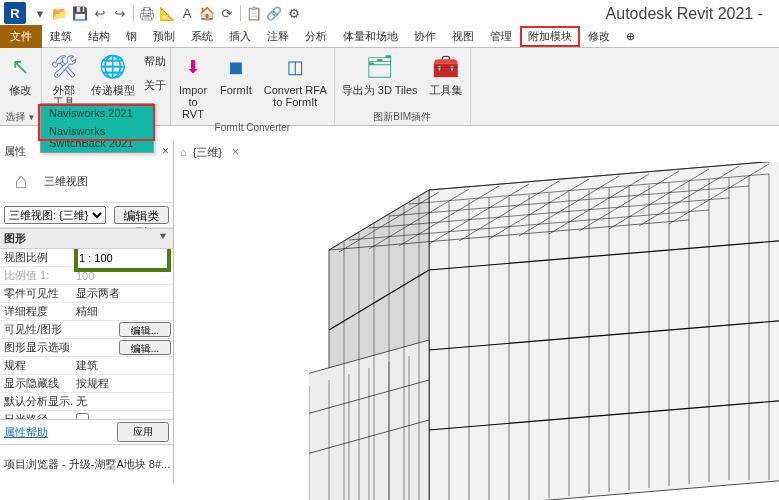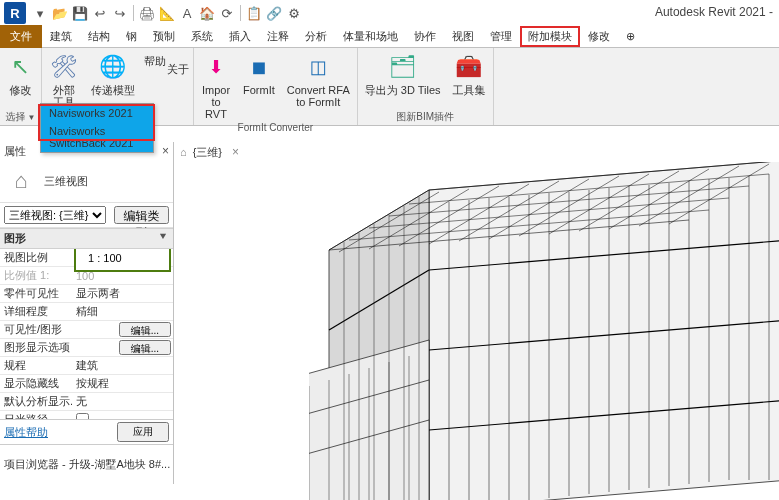--- a/index.html
+++ b/index.html
@@ -3,60 +3,60 @@
 <meta charset="utf-8">
 <style>
   * { margin: 0; padding: 0; box-sizing: border-box; font-family: "Microsoft YaHei", "Segoe UI", Arial, sans-serif; }
   body { width: 779px; height: 500px; background: #fff; overflow: hidden; position: relative; font-size: 11px; color: #333; }
   
   
   .qat { height: 26px; display: flex; align-items: center; padding: 0 4px; }
   .qat .logo { width: 22px; height: 22px; background: #0e4f9e; color: #fff; display: flex; align-items: center; justify-content: center; font-weight: bold; font-size: 13px; border-radius: 2px; margin-right: 4px; }
   .qat-item { width: 20px; height: 20px; display: flex; align-items: center; justify-content: center; color: #555; font-size: 13px; cursor: default; }
   .qat-sep { width: 1px; height: 16px; background: #c0c0c0; margin: 0 3px; }
-  .app-title-right { position: absolute; top: 5px; right: 6px; color: #444; font-size: 12px; }
+  .app-title-right { position: absolute; top: 5px; right: 16px; color: #444; font-size: 16px; }
   
   
   .tabbar { height: 22px; display: flex; align-items: center; border-bottom: 1px solid #c0c0c0; padding-left: 0; }
   .tab { padding: 3px 8px; color: #333; cursor: default; position: relative; }
   .tab.file { background: #a16207; color: #fff; padding: 4px 10px; }
   .tab.highlighted { border: 2px solid #e12a2a; padding: 1px 6px; }
   
   
   .ribbon { height: 78px; background: #f1f1f1; display: flex; border-bottom: 1px solid #c0c0c0; position: relative; }
   .panel { border-right: 1px solid #d0d0d0; padding: 2px 4px 0 4px; display: flex; flex-direction: column; align-items: center; justify-content: space-between; }
   .panel-body { display: flex; gap: 6px; align-items: flex-start; }
   .big-btn { display: flex; flex-direction: column; align-items: center; width: auto; padding: 2px 3px; cursor: default; }
   .big-btn .ico { width: 30px; height: 30px; display: flex; align-items: center; justify-content: center; font-size: 22px; color: #4a6; }
   .big-btn .lbl { font-size: 11px; text-align: center; line-height: 12px; margin-top: 2px; color: #333; }
   .panel-title { font-size: 10px; color: #555; padding-bottom: 1px; }
   .drop-arrow { font-size: 8px; color: #555; margin-left: 2px; }
   
   
-  .dropdown { position: absolute; top: 126px; left: 40px; background: #0ea5e9; border: 1px solid #999; box-shadow: 2px 2px 4px rgba(0,0,0,.2); z-index: 100; width: 114px; }
+  .dropdown { position: absolute; top: 126px; left: 40px; background: #14b8a6; border: 1px solid #999; box-shadow: 2px 2px 4px rgba(0,0,0,.2); z-index: 100; width: 114px; }
   .dropdown-item { padding: 3px 8px; font-size: 11px; cursor: default; }
   .red-box-dropdown { position: absolute; top: 104px; left: 38px; width: 117px; height: 37px; border: 2px solid #e12a2a; z-index: 101; pointer-events: none; }
   
   
   .left-pane { position: absolute; left: 0; top: 142px; width: 174px; bottom: 16px; border-right: 1px solid #c0c0c0; background: #fff; display: flex; flex-direction: column; }
   .pane-header { height: 18px; display: flex; align-items: center; padding: 0 4px; font-size: 11px; color: #333; position: relative; }
   .pane-header .close-x { position: absolute; right: 4px; font-size: 12px; color: #555; cursor: default; }
   .type-sel { display: flex; align-items: center; padding: 6px 4px; gap: 6px; border-bottom: 1px solid #e0e0e0; }
   .type-ico { width: 34px; height: 30px; display: flex; align-items: center; justify-content: center; font-size: 22px; color: #888; }
   .type-combo-row { display: flex; align-items: flex-end; padding: 3px 4px; gap: 8px; border-bottom: 1px solid #e0e0e0; }
   .type-combo-row select { flex: 1; font-size: 11px; height: 18px; }
   .type-combo-row button { font-size: 12px; height: 18px; padding: 0 6px; }
   .prop-grid { flex: 1; overflow: hidden; }
   .prop-section { background: #ececec; padding: 2px 4px; font-size: 11px; font-weight: bold; border-top: 1px solid #d0d0d0; border-bottom: 1px solid #d0d0d0; position: relative; }
   .prop-section .expand { position: absolute; right: 6px; font-size: 10px; color: #555; }
   .prop-row { display: flex; border-bottom: 1px solid #e8e8e8; height: 18px; align-items: center; }
   .prop-row .k { width: 72px; padding-left: 4px; font-size: 11px; color: #333; white-space: nowrap; overflow: hidden; }
   .prop-row .k.dim { color: #aaa; }
   .prop-row .v { flex: 1; font-size: 11px; padding: 0 2px; display: flex; align-items: center; gap: 2px; }
-  .prop-row .v input[type=text] { width: 100%; font-size: 11px; height: 28px; border: 2px solid #4d7c0f; padding: 0 12px; }
+  .prop-row .v input[type=text] { width: 100%; font-size: 11px; height: 28px; border: 4px solid #4d7c0f; padding: 0 1px; }
   .prop-row .v input[type=checkbox] { margin-left: 2px; }
   .prop-row .v button { font-size: 10px; padding: 0 10px; height: 15px; margin-left: auto; }
   .prop-row .v .plain { padding-left: 2px; }
   .help-row { display: flex; align-items: center; justify-content: space-between; padding: 2px 4px; border-top: 1px solid #ccc; }
   .help-row a { color: #1a6cb3; text-decoration: underline; font-size: 11px; }
   .help-row button { font-size: 10px; padding: 1px 14px; }
   .browser-hdr { padding: 12px 4px; font-size: 11px; border-top: 1px solid #ccc; white-space: nowrap; overflow: hidden; }
   
   
   .viewport { position: absolute; left: 174px; right: 0; top: 142px; bottom: 0; background: #fff; }
@@ -119,21 +119,21 @@
     <div class="panel-body">
       <div class="big-btn">
         <div class="ico" style="color:#5a7cae">🛠</div>
         <div class="lbl" style="white-space:pre">外部
 工具</div>
       </div>
       <div class="big-btn">
         <div class="ico" style="color:#3a8">🌐</div>
         <div class="lbl">传递模型</div>
       </div>
-      <div style="display:flex;gap:1px;padding-top:4px">
+      <div style="display:flex;flex-direction:column;gap:1px;padding-top:4px">
         <div class="lbl">帮助</div>
         <div class="lbl" style="margin-top:8px">关于</div>
       </div>
     </div>
     <div class="panel-title">&nbsp;</div>
   </div>
   <div class="panel">
     <div class="panel-body">
       <div class="big-btn">
         <div class="ico" style="color:#e08;font-size:18px">⬇</div>

